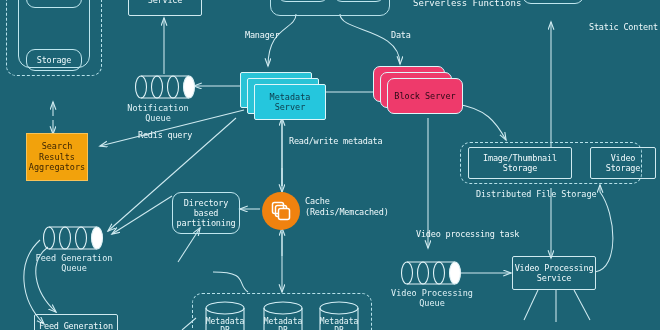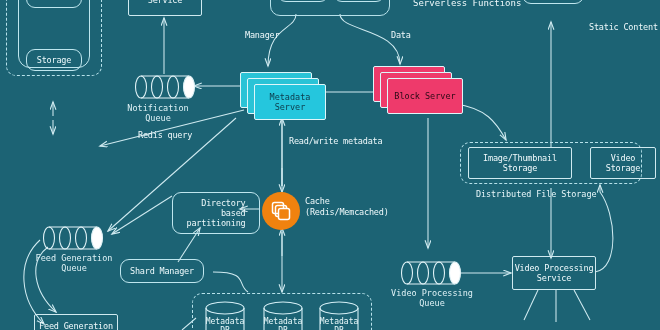--- a/index.html
+++ b/index.html
@@ -69,21 +69,21 @@
     position: absolute;
   }
   .stack .card {
     position: absolute;
     box-sizing: border-box;
     border: 1.2px solid #dff6fa;
     border-radius: 2px;
   }
   .stack.cyan .card { background: #2ac3d6; }
   .stack.cyan .card.front { background: #25c6dd; }
-  .stack.pink .card { background: #ee3a6b; }
+  .stack.pink .card { background: #ee3a6b; border-radius: 7px; }
   .stack.pink .card.front { background: #ee3a6b; }
   .stack .card.front {
     display: flex;
     align-items: center;
     justify-content: center;
     text-align: center;
     white-space: pre-line;
     font-size: 8.5px;
     line-height: 1.2;
     color: #0d3a4a;
@@ -288,22 +288,27 @@
   <div class="node box-sq" style="left:468px; top:147px; width:104px; height:32px;">
     <span>Image/Thumbnail
 Storage</span>
   </div>
   <div class="node box-sq" style="left:568px; top:147px; width:66px; height:32px;margin-left:22px;">
     <span>Video
 Storage</span>
   </div>
   <div class="group-label" style="left:476px; top:189px;">Distributed File Storage</div>
 
-
-  <div class="node box-round" style="left:172px; top:192px; width:88px; height:42px;text-align:right;">
+  <div class="solid-orange" style="left:26px; top:133px; width:62px; height:48px;">
+    <span>Search
+Results
+Aggregators</span>
+  </div>
+
+  <div class="node box-round" style="left:172px; top:192px; width:68px; height:42px;">
     <span>Directory
 based
 partitioning</span>
   </div>
 
   <div class="cache-icon" style="left:262px; top:192px;">
     <svg width="24" height="24" viewBox="0 0 24 24">
       <g fill="none" stroke="#ffffff" stroke-width="1.5">
         <rect x="3.5" y="3.5" width="11" height="11" rx="2"></rect>
         <rect x="6.5" y="6.5" width="11" height="11" rx="2"></rect>
@@ -320,23 +325,20 @@
       <path d="M9,25 L57,25"></path>
       <ellipse cx="9" cy="14" rx="5.5" ry="11"></ellipse>
       <ellipse cx="25" cy="14" rx="5.5" ry="11"></ellipse>
       <ellipse cx="41" cy="14" rx="5.5" ry="11"></ellipse>
       <ellipse cx="57" cy="14" rx="5.5" ry="11" fill="#ffffff"></ellipse>
     </g>
   </svg>
   <div class="queue-caption" style="left:28px; top:253px; width:92px;">Feed Generation
 Queue</div>
 
-  <div class="node box-round" style="left:120px; top:259px; width:84px; height:24px;">
-    <span>Shard Manager</span>
-  </div>
 
   <div class="node box-sq" style="left:34px; top:314px; width:84px; height:24px;">
     <span>Feed Generation</span>
   </div>
 
   <div class="dashed-group" style="left:192px; top:293px; width:180px; height:52px;"></div>
 
   <div class="db" style="left:200px; top:300px; width:50px; height:44px;">
     <svg width="50" height="44" viewBox="0 0 50 44">
       <g fill="none" stroke="#d6f0f6" stroke-width="1.1">
@@ -389,14 +391,15 @@
   <div class="node box-sq" style="left:512px; top:256px; width:84px; height:34px;">
     <span>Video Processing
 Service</span>
   </div>
 
   <div class="edge-label" style="left:245px; top:30px;">Manager</div>
   <div class="edge-label" style="left:391px; top:30px;">Data</div>
   <div class="edge-label" style="left:589px; top:22px;">Static Content</div>
   <div class="edge-label" style="left:138px; top:130px;">Redis query</div>
   <div class="edge-label" style="left:289px; top:136px;">Read/write metadata</div>
+  <div class="edge-label" style="left:416px; top:229px;">Video processing task</div>
 
 </div>
 
 </body></html>

